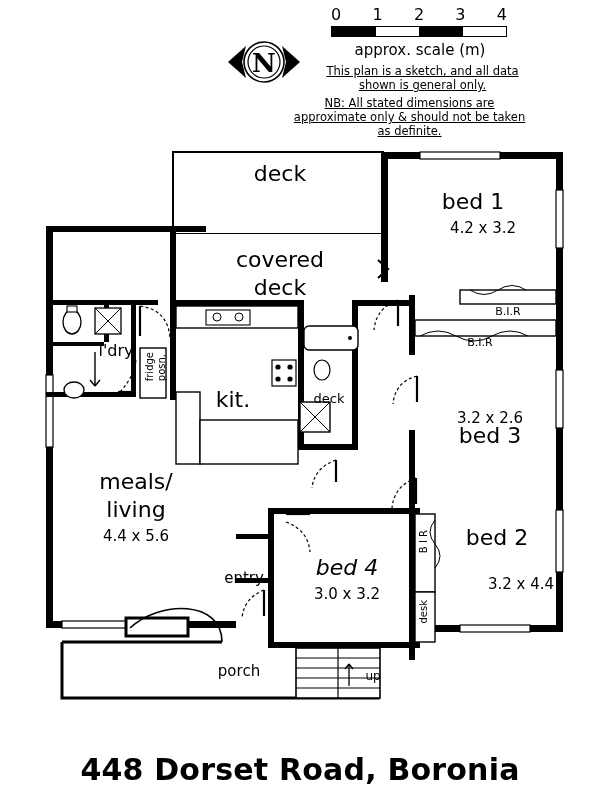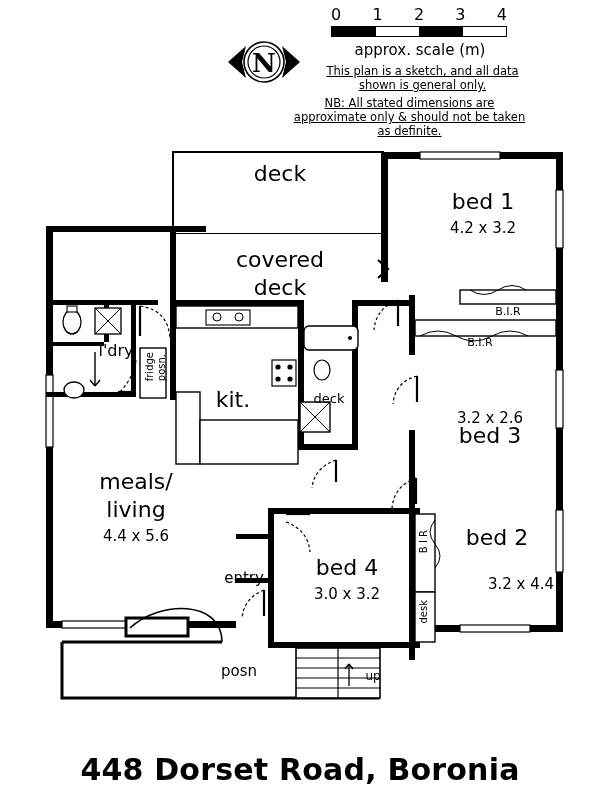--- a/index.html
+++ b/index.html
@@ -251,41 +251,41 @@
     <rect x="556" y="60" width="7" height="58" fill="#fff" stroke="#000" stroke-width="1.2"></rect>
     <rect x="556" y="240" width="7" height="58" fill="#fff" stroke="#000" stroke-width="1.2"></rect>
     <rect x="556" y="380" width="7" height="62" fill="#fff" stroke="#000" stroke-width="1.2"></rect>
     <rect x="460" y="495" width="70" height="7" fill="#fff" stroke="#000" stroke-width="1.2"></rect>
   </svg>
 
   <div class="room-label rname" style="left:220px; top:32px; width:120px;">deck</div>
   <div class="room-label rname" style="left:200px; top:118px; width:160px;">covered</div>
   <div class="room-label rname" style="left:200px; top:146px; width:160px;">deck</div>
 
-  <div class="room-label rname" style="left:410px; top:60px; width:146px;">bed 1</div>
+  <div class="room-label rname" style="left:400px; top:60px; width:146px;">bed 1</div>
   <div class="room-label rdim" style="left:410px; top:90px; width:146px;">4.2 x 3.2</div>
 
   <div class="room-label rname" style="left:420px; top:250px; width:140px;margin-top:44px;">bed 3</div>
   <div class="room-label rdim" style="left:420px; top:280px; width:140px;">3.2 x 2.6</div>
 
   <div class="room-label rname" style="left:435px; top:396px; width:124px;">bed 2</div>
   <div class="room-label rdim" style="left:435px; top:446px; width:124px;padding-left:24px;">3.2 x 4.4</div>
 
-  <div class="room-label rname" style="left:282px; top:426px; width:130px;">bed 4</div>
+  <div class="room-label rname" style="left:282px; top:426px; width:130px;font-style:italic;">bed 4</div>
   <div class="room-label rdim" style="left:282px; top:456px; width:130px;">3.0 x 3.2</div>
 
   <div class="room-label rname" style="left:60px; top:368px; width:152px;">living</div>
   <div class="room-label rname" style="left:60px; top:340px; width:152px;">meals/</div>
   <div class="room-label rdim" style="left:60px; top:398px; width:152px;">4.4 x 5.6</div>
 
   <div class="room-label rname" style="left:188px; top:258px; width:90px;">kit.</div>
   <div class="room-label small" style="left:300px; top:262px; width:58px;">deck</div>
   <div class="room-label small" style="left:86px; top:212px; width:60px; font-size:16px;">l'dry</div>
   <div class="room-label small" style="left:212px; top:440px; width:64px; font-size:15px;">entry</div>
-  <div class="room-label small" style="left:204px; top:533px; width:70px; font-size:15px;">posn</div>
+  <div class="room-label small" style="left:204px; top:533px; width:70px; font-size:15px;">porch</div>
 
   <div class="room-label tiny" style="left:468px; top:176px; width:80px; font-size:11px;">B.I.R</div>
   <div class="room-label tiny" style="left:440px; top:207px; width:80px; font-size:11px;">B.I.R</div>
   <div class="room-label tiny vert" style="left:418px; top:400px; width:14px; font-size:10px; line-height:12px;">B I R</div>
   <div class="room-label tiny vert" style="left:418px; top:470px; width:14px; font-size:10px;">desk</div>
 
   <div class="room-label tiny vert" style="left:144px; top:222px; width:12px; font-size:10px;">fridge</div>
   <div class="room-label tiny vert" style="left:156px; top:224px; width:12px; font-size:10px;">posn.</div>
 
   <div class="room-label tiny" style="left:358px; top:540px; width:30px; font-size:12px;">up</div>

